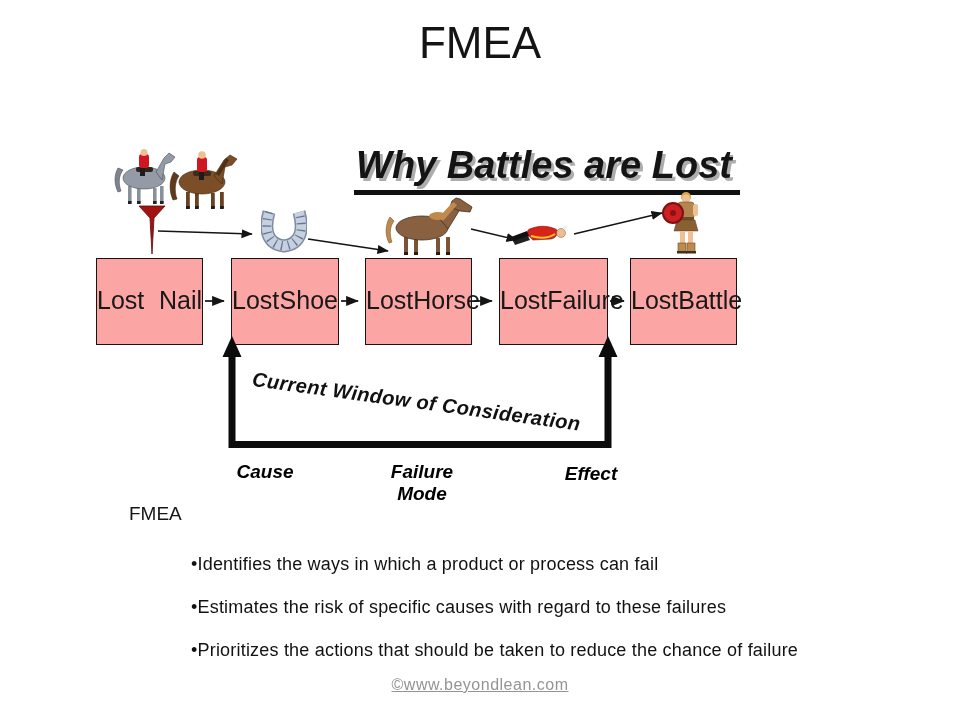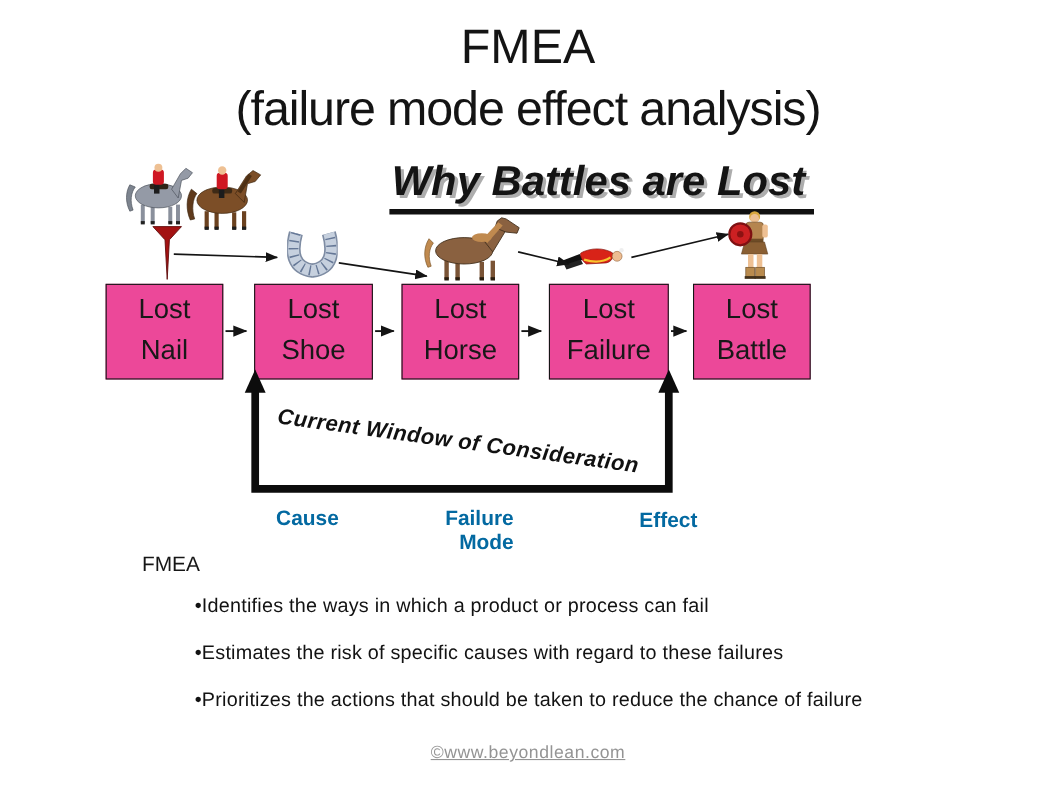--- a/index.html
+++ b/index.html
@@ -9,22 +9,22 @@
   
   .title-block{position:absolute;top:14px;left:0;width:100%;text-align:center;
                font-size:44px;line-height:1.3;color:#141414;}
   .title-line2{letter-spacing:-1px;}
   .subtitle-wrap{position:absolute;top:144px;left:100px;width:860px;text-align:center;}
   .subtitle{display:inline-block;font-size:38px;font-weight:900;font-style:italic;
             border-bottom:5px solid #101010;padding:0 8px 3px 2px;
             text-shadow:3px 3px 0 rgba(105,105,105,.55);margin-left:34px;}
 
   
-  .chain-box{position:absolute;top:258px;height:87px;border:1.6px solid #151515;background:#ec4899;
-             display:flex;flex-direction:column;justify-content:space-between;align-items:center;
+  .chain-box{position:absolute;top:258px;height:87px;border:1.6px solid #151515;background:#fca5a5;
+             display:flex;flex-direction:row;justify-content:space-between;align-items:center;
              padding:8px 0 11px;box-sizing:border-box;font-size:25px;color:#181818;z-index:1;}
   .box1{left:96px;width:107px;}
   .box2{left:231px;width:108px;}
   .box3{left:365px;width:107px;}
   .box4{left:499px;width:109px;}
   .box5{left:630px;width:107px;}
 
   
   .overlay{position:absolute;left:0;top:0;width:960px;height:720px;z-index:2;pointer-events:none;}
 
@@ -36,44 +36,43 @@
   .horse{left:382px;top:197px;width:92px;height:60px;}
   .soldier{left:511px;top:224px;width:60px;height:28px;}
   .warrior{left:661px;top:191px;width:46px;height:64px;}
 
   
   .window-label{position:absolute;left:254px;top:368px;transform:rotate(7.8deg);
                 transform-origin:0 0;font-weight:bold;font-style:italic;font-size:20px;
                 letter-spacing:.4px;white-space:nowrap;z-index:3;color:#111;}
 
   
-  .stage-label{position:absolute;font-weight:bold;font-size:19px;
-               text-align:right;line-height:22px;color:#0369a1;}
+  .stage-label{position:absolute;font-weight:bold;font-style:italic;font-size:19px;
+               text-align:center;line-height:22px;color:#000000;}
   .label-cause{left:222px;top:461px;width:86px;}
   .label-failure{left:377px;top:461px;width:90px;}
   .label-effect{left:548px;top:463px;width:86px;}
 
   
   .fmea-heading{position:absolute;left:129px;top:503px;font-size:19px;color:#161616;}
-  .bullets{position:absolute;left:177px;top:540px;width:770px;list-style:none;margin:0;padding:0;
+  .bullets{position:absolute;left:177px;top:540px;width:770px;list-style:none;margin:14px;padding:0;
            font-size:18px;color:#121212;}
   .bullets li{margin-bottom:22px;letter-spacing:.2px;}
 
   
   .footer{position:absolute;left:0;top:676px;width:100%;text-align:center;font-size:16px;
           color:#949494;letter-spacing:.5px;text-decoration:underline;}
 </style>
 </head>
 <body>
 
 <div class="slide">
 
   <div class="title-block">
     <div class="title-line1">FMEA</div>
-    <div class="title-line2">(failure mode effect analysis)</div>
   </div>
   <div class="subtitle-wrap">
     <span class="subtitle">Why Battles are Lost</span>
   </div>
 
   <svg class="clipart horsemen" viewBox="0 0 140 62">
 
     <path d="M6,20 C2,27 2,36 6,44 L9,43 C6,35 7,27 11,22 Z" fill="#7d848f" stroke="#4a4f58" stroke-width="0.6"></path>
     <rect x="16" y="38" width="3.6" height="17" fill="#8a909c"></rect>
     <rect x="25" y="40" width="3.6" height="15" fill="#8a909c"></rect>

